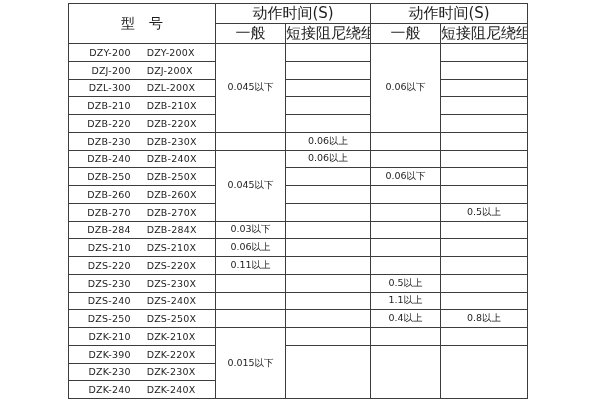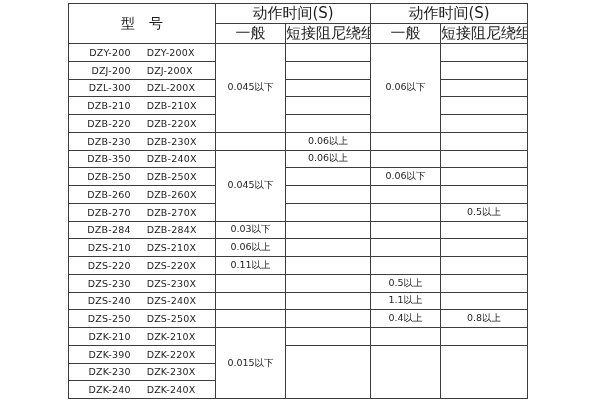--- a/index.html
+++ b/index.html
@@ -97,21 +97,21 @@
           <td></td>
         </tr>
         <tr>
           <td class="model"><span>DZB-230</span><span>DZB-230X</span></td>
           <td></td>
           <td>0.06以上</td>
           <td></td>
           <td></td>
         </tr>
         <tr>
-          <td class="model"><span>DZB-350</span><span>DZB-240X</span></td>
+          <td class="model"><span>DZB-240</span><span>DZB-240X</span></td>
           <td rowspan="4">0.045以下</td>
           <td>0.06以上</td>
           <td></td>
           <td></td>
         </tr>
         <tr>
           <td class="model"><span>DZB-250</span><span>DZB-250X</span></td>
           <td></td>
           <td>0.06以下</td>
           <td></td>

